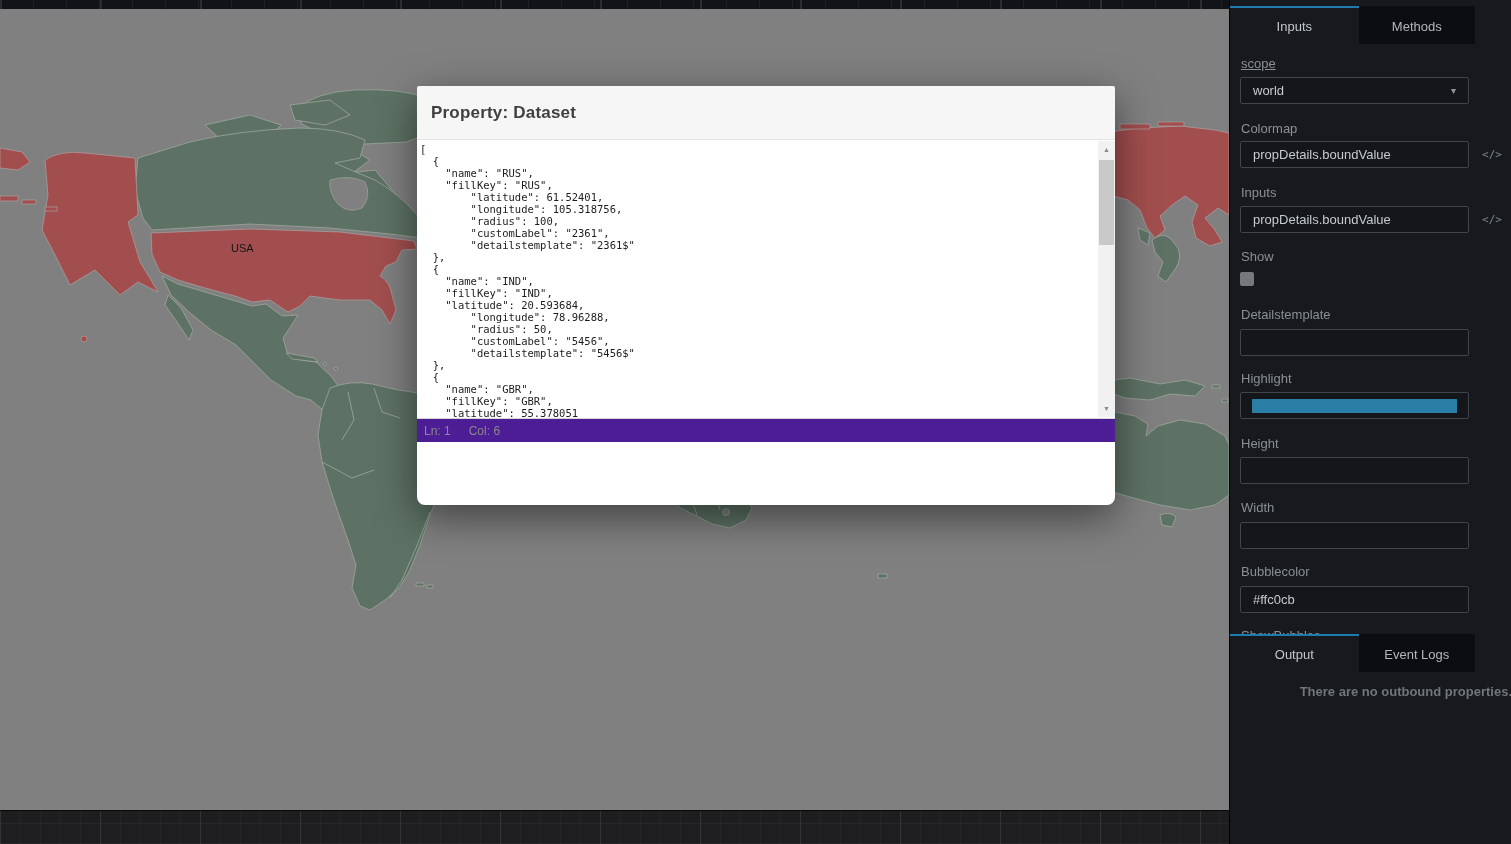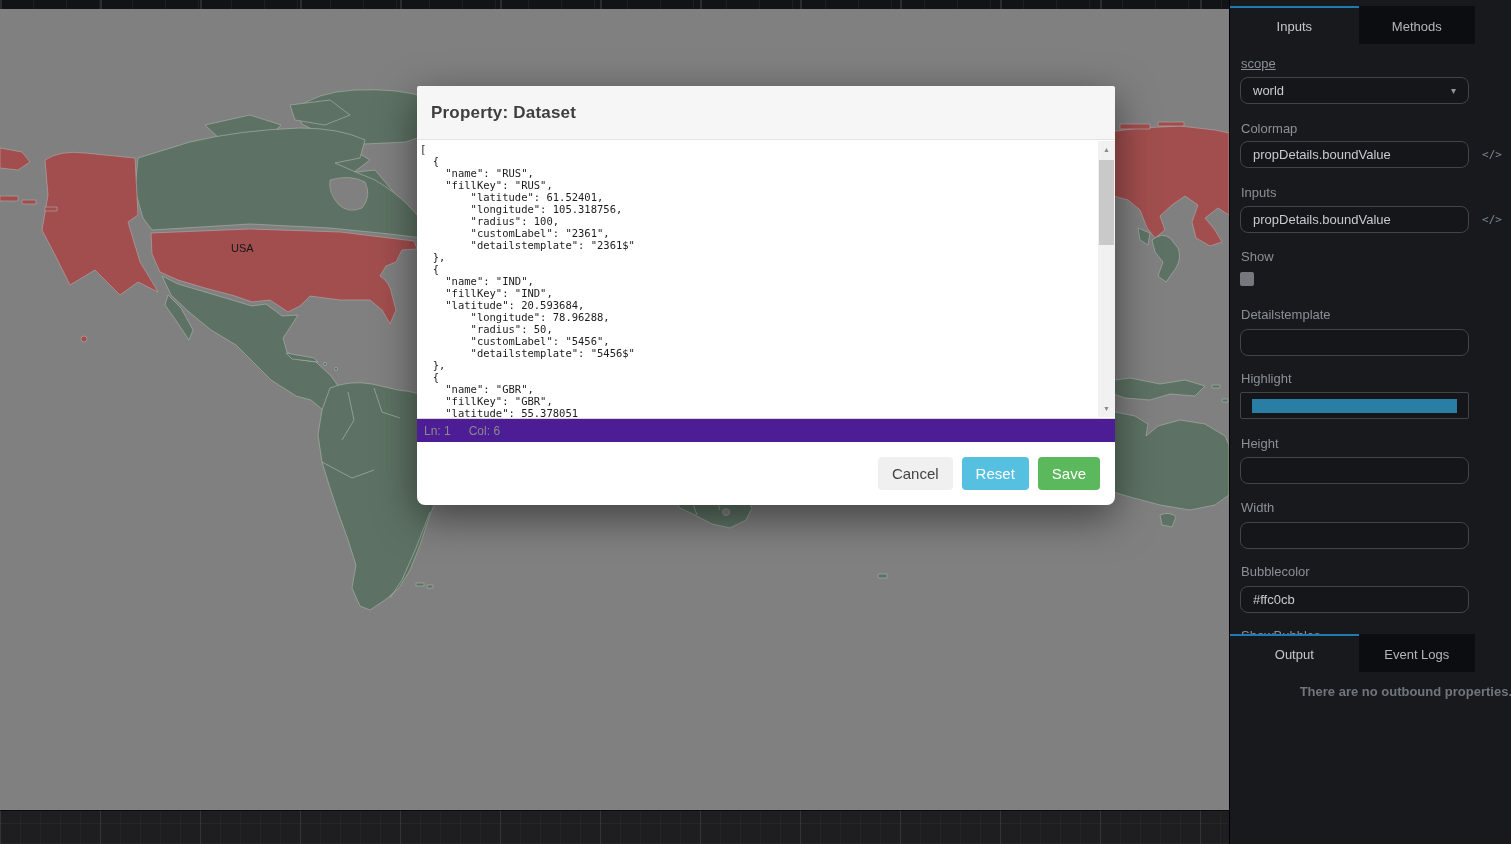--- a/index.html
+++ b/index.html
@@ -44,21 +44,21 @@
   .tab { height:38px; display:flex; align-items:center; justify-content:center;
          font-size:13px; color:#c3c8cd; border-top:2px solid transparent; cursor:pointer; }
   .tab.active { background:#17191c; border-top-color:var(--accent-blue,#1e7ab0); }
   .tab.dark   { background:#0c0d10; color:#b2b7bc; }
   .tab.w-left { width:148px; }
   .tab.w-right{ width:134px; }
 
   .form { position:absolute; left:0; top:44px; width:282px; height:592px; overflow:hidden; }
   .f-label { position:absolute; left:11px; font-size:13px; color:#8a9096; }
   .f-input { position:absolute; left:10px; width:229px; height:27px; background:#141619;
-             border:1px solid #40454b; border-radius:8px; color:#c6cbd0; font-size:13px;
+             border:1px solid #40454b; border-radius:2px; color:#c6cbd0; font-size:13px;
              font-family:"Liberation Sans",sans-serif; padding:0 12px; outline:none; }
   .f-select { display:flex; align-items:center; justify-content:space-between; cursor:pointer; }
   .sel-arrow { font-size:10px; color:#8f959a; }
   .code-icon { position:absolute; left:249px; width:26px; height:27px; display:flex; align-items:center; justify-content:center;
                color:#7b8793; font-size:11px; font-family:"DejaVu Sans Mono",monospace; cursor:pointer; }
   .f-check { position:absolute; left:10px; width:14px; height:14px; appearance:none; -webkit-appearance:none;
              background:#75797d; border:none; border-radius:2px; cursor:pointer; }
   .hl-wrap { position:absolute; left:10px; width:229px; height:27px; background:#141619;
              border:1px solid #40454b; border-radius:2px; }
   .hl-bar { position:absolute; left:11px; top:6px; width:205px; height:14px; background:var(--highlight-bar,#2a7da4); }
@@ -242,20 +242,15 @@
       <div class="sb">
         <div class="sb-arrow sb-up">▲</div>
         <div class="sb-thumb"></div>
         <div class="sb-arrow sb-down">▼</div>
       </div>
     </div>
     <div class="statusbar">
       <span>Ln: 1</span>
       <span>Col: 6</span>
     </div>
-    <div class="modal-footer">
-      <button class="btn btn-cancel">Cancel</button>
-      <button class="btn btn-reset">Reset</button>
-      <button class="btn btn-save">Save</button>
-    </div>
   </div>
 
 </div>
 
 </body></html>

